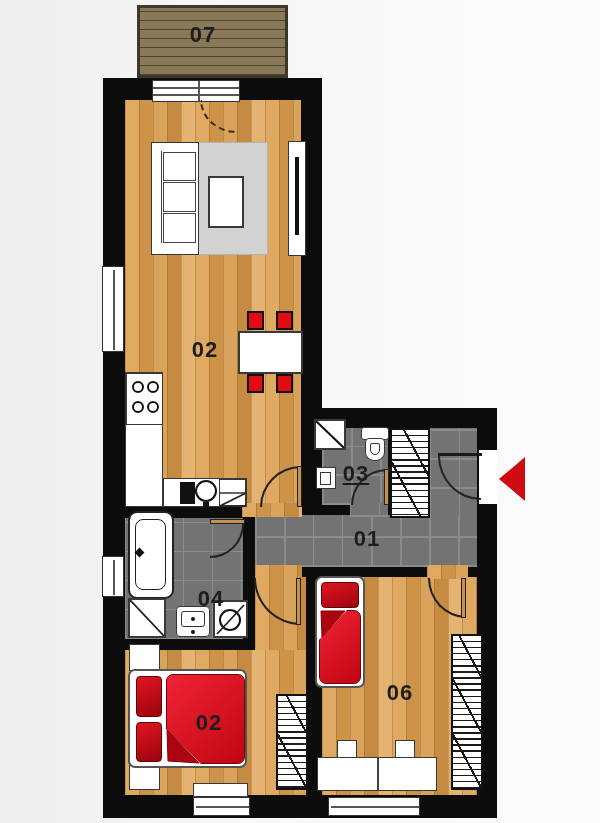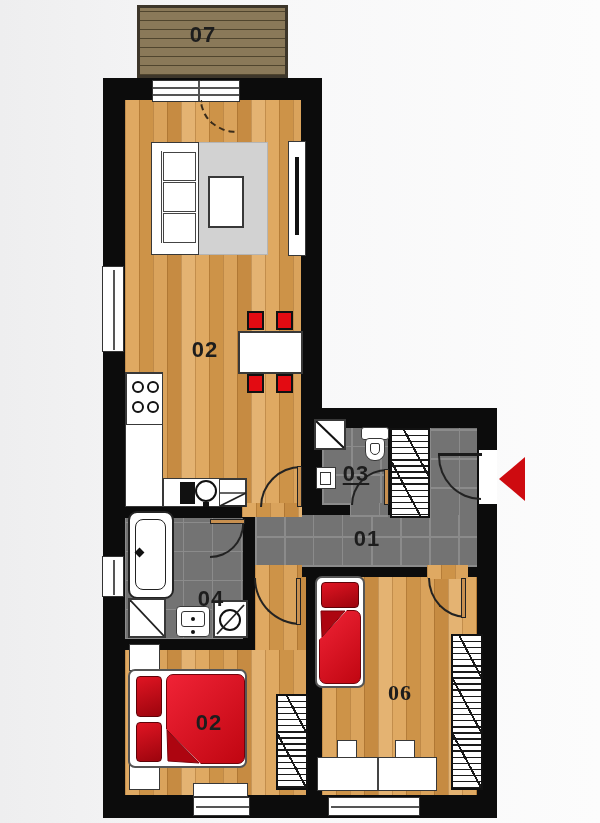--- a/index.html
+++ b/index.html
@@ -196,21 +196,21 @@
   <div class="abs hatch" style="left:276px;top:694px;width:32px;height:96px;"></div>
   <div class="abs whitebox" style="left:193px;top:783px;width:55px;height:14px;border-width:1px;"></div>
 
   <div class="abs" style="left:315px;top:576px;width:50px;height:112px;background:#fff;border:2px solid #555;border-radius:7px;"></div>
   <div class="abs pillow" style="left:321px;top:582px;width:38px;height:26px;"></div>
   <div class="abs blanket" style="left:319px;top:610px;width:42px;height:74px;"></div>
   <svg class="abs" style="left:318px;top:609px;" width="30" height="32" viewBox="0 0 30 32">
     <polygon points="0,0 30,0 0,32" fill="#ffffff"></polygon>
     <polygon points="3,2 27,2 4,28" fill="#ad0510" stroke="#7a030b" stroke-width="1"></polygon>
   </svg>
-  <div class="abs room-label" style="left:377px;top:680px;font-family:Liberation Serif, serif;">06</div>
+  <div class="abs room-label" style="left:377px;top:680px;">06</div>
   <div class="abs hatch" style="left:451px;top:634px;width:32px;height:156px;"></div>
   <div class="abs whitebox" style="left:337px;top:740px;width:20px;height:18px;"></div>
   <div class="abs whitebox" style="left:395px;top:740px;width:20px;height:18px;"></div>
   <div class="abs whitebox" style="left:317px;top:757px;width:120px;height:34px;">
     <div class="abs" style="left:59px;top:0;width:1.5px;height:100%;background:#444;"></div>
   </div>
 
 </div>
 
 </body></html>

